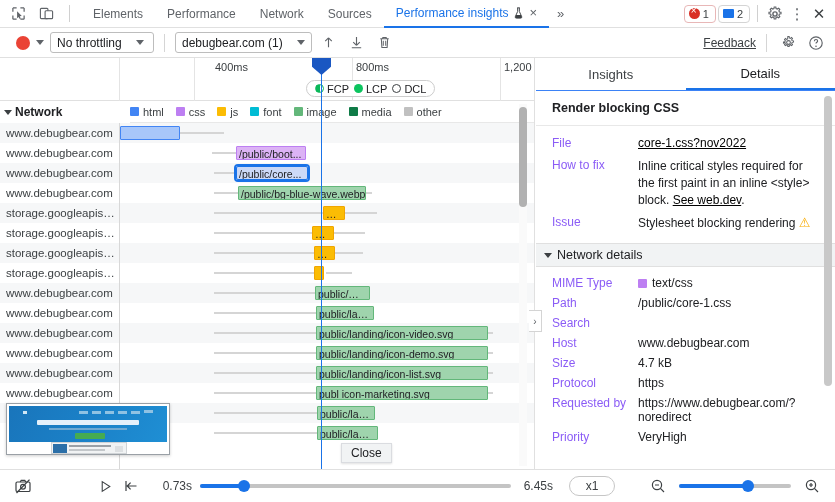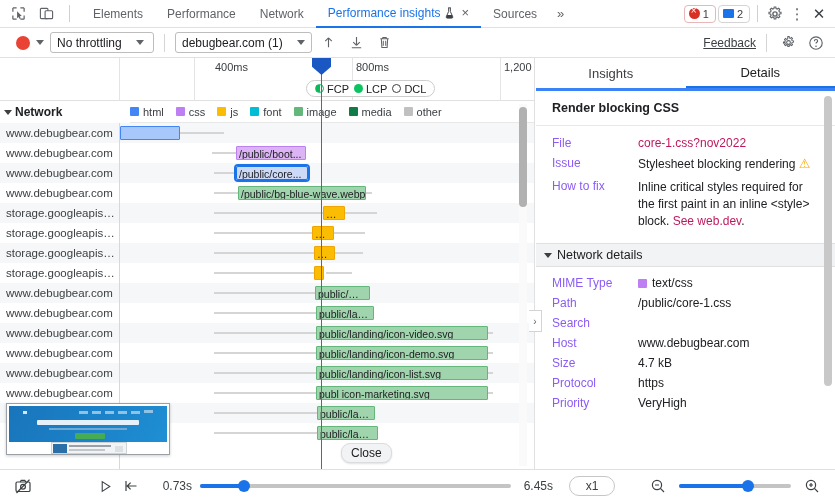--- a/index.html
+++ b/index.html
@@ -139,49 +139,49 @@
   .thumb .btn { position: absolute; left: 66px; top: 27px; width: 30px; height: 6px; background: #46ab52; border-radius: 1px; }
   .thumb .card { position: absolute; left: 44px; top: 38px; width: 76px; height: 12px; background: #f1f3f4; border: 1px solid #cfd3d6; }
   .thumb .card .c1 { position: absolute; left: 1px; top: 1px; width: 14px; height: 9px; background: #2b6fa8; }
   .thumb .card .c2 { position: absolute; left: 17px; top: 2px; width: 42px; height: 2px; background: #9aa0a6; }
   .thumb .card .c3 { position: absolute; left: 17px; top: 6px; width: 36px; height: 2px; background: #c3c7ca; }
   .thumb .card .c4 { position: absolute; right: 3px; top: 3px; width: 8px; height: 6px; background: #dde0e2; }
 
   
   .tooltip {
     position: absolute; left: 341px; top: 385px; z-index: 45;
-    background: #f1f3f4; border: 1px solid #dadce0; border-radius: 9px;
+    background: #f1f3f4; border: 1px solid #dadce0; border-radius: 0;
     padding: 2px 9px; font-size: 12px; color: #202124; box-shadow: 0 1px 2px rgba(0,0,0,.12);
   }
 
   
   .vscroll { position: absolute; right: 7px; top: 46px; width: 8px; height: 362px; background: #fafafa; z-index: 20; }
   .vscroll .thumbv { position: absolute; left: 0; top: 3px; width: 8px; height: 100px; background: #b1b1b1; border-radius: 4px; }
 
   
   .collapse-handle {
     position: absolute; left: 529px; top: 252px; width: 13px; height: 22px;
     background: #fff; border: 1px solid #d4d4d4; border-left: none;
     display: flex; align-items: center; justify-content: center;
     font-size: 10px; color: #5f6368; z-index: 50; cursor: pointer;
   }
 
   
   .rightpane { position: absolute; left: 536px; top: 0; width: 299px; height: 411px; background: #fff; }
-  .rtabs { height: 33px; display: flex; border-bottom: 3px solid #3b82f6; }
+  .rtabs { height: 33px; display: flex; border-bottom: 1px solid #3b82f6; }
   .rtab {
     flex: 1; display: flex; align-items: center; justify-content: center;
     font-size: 13px; color: #3c4043; cursor: pointer;
   }
   .rtab.active { color: #202124; border-bottom: 2px solid #1a73e8; }
   .rsection-title { padding: 10px 16px; font-size: 12.5px; font-weight: bold; color: #202124; border-bottom: 1px solid #e8e8e8; }
   .kv { display: flex; padding: 3px 16px; font-size: 12px; }
   .kv .k { width: 86px; flex: none; color: #8b5cf6; }
   .kv .v { flex: 1; color: #202124; }
-  .kv .v a { color: #be185d; cursor: pointer; }
+  .kv .v a { color: #000000; text-decoration: underline; cursor: pointer; }
   .warn { color: #f9ab00; font-size: 13px; }
   .netdetails-hdr {
     margin-top: 10px; height: 24px; background: #f1f3f4; border-top: 1px solid #e0e0e0; border-bottom: 1px solid #e0e0e0;
     display: flex; align-items: center; gap: 5px; padding-left: 8px;
     font-size: 12.5px; color: #202124; cursor: pointer;
   }
   .sw-mime { width: 9px; height: 9px; border-radius: 1px; display: inline-block; margin-right: 5px; vertical-align: middle; }
   .rscroll { position: absolute; right: 3px; top: 38px; width: 8px; height: 290px; }
   .rscroll .thumbv { position: absolute; left: 0; top: 0; width: 8px; height: 290px; background: #c8c8c8; border-radius: 4px; }
 
@@ -225,34 +225,34 @@
     </div>
     <div class="tabs">
       <div class="tab">
           <span>Elements</span>
         </div>
       <div class="tab">
           <span>Performance</span>
         </div>
       <div class="tab">
           <span>Network</span>
+        </div>
+      <div class="tab">
+          <span>Sources</span>
         </div>
       <div class="tab active">
         <span>Performance insights</span>
         <span style="display:inline-flex">
           <svg width="11" height="12" viewBox="0 0 12 14">
               <path d="M4.5 1h3M5 1v4.2L2.3 11.2c-.4.9.2 1.8 1.1 1.8h5.2c.9 0 1.5-.9 1.1-1.8L7 5.2V1" stroke="#3c4043" stroke-width="1.1" fill="none"></path>
               <path d="M3.2 9.4h5.6l1 2.1c.3.7-.1 1.3-.8 1.3H3c-.7 0-1.1-.6-.8-1.3z" fill="#3c4043"></path>
             </svg>
         </span>
         <span class="xclose">×</span>
       </div>
-      <div class="tab">
-          <span>Sources</span>
-        </div>
       <div class="chev">»</div>
     </div>
     <div class="tb-right">
       <div class="badge err">
         <span class="dot-err"></span>
         <span>1</span>
       </div>
       <div class="badge">
         <span class="msg-ic"></span>
         <span>2</span>
@@ -516,33 +516,33 @@
           </div>
       </div>
 
       <div class="rsection-title">Render blocking CSS</div>
 
       <div style="padding-top:7px">
         <div class="kv">
           <div class="k">File</div>
           <div class="v"><a>core-1.css?nov2022</a></div>
         </div>
+        <div class="kv" style="padding-top:5px">
+          <div class="k">How to fix</div>
+          <div class="v" style="line-height:17px">
+            <span>Inline critical styles required for the first paint in an inline &lt;style&gt; block. </span><a>See web.dev</a><span>.</span>
+          </div>
+        </div>
         <div class="kv">
           <div class="k">Issue</div>
           <div class="v">
             <span>Stylesheet blocking rendering</span>
             <span class="warn">⚠</span>
           </div>
         </div>
-        <div class="kv" style="padding-top:5px">
-          <div class="k">How to fix</div>
-          <div class="v" style="line-height:17px">
-            <span>Inline critical styles required for the first paint in an inline &lt;style&gt; block. </span><a>See web.dev</a><span>.</span>
-          </div>
-        </div>
       </div>
 
       <div class="netdetails-hdr">
         <span class="tri"></span>
         <span>Network details</span>
       </div>
 
       <div style="padding-top:6px" id="netdetails">
           <div class="kv">
             <div class="k">MIME Type</div>
@@ -559,20 +559,24 @@
             <div class="k">Host</div>
             <div class="v">www.debugbear.com</div>
           </div>
           <div class="kv">
             <div class="k">Size</div>
             <div class="v">4.7 kB</div>
           </div>
           <div class="kv">
             <div class="k">Protocol</div>
             <div class="v">https</div>
+          </div>
+          <div class="kv">
+            <div class="k">Requested by</div>
+            <div class="v">https://www.debugbear.com/?noredirect</div>
           </div>
           <div class="kv">
             <div class="k">Priority</div>
             <div class="v">VeryHigh</div>
           </div>
         </div>
 
       <div class="rscroll">
         <div class="thumbv"></div>
       </div>

